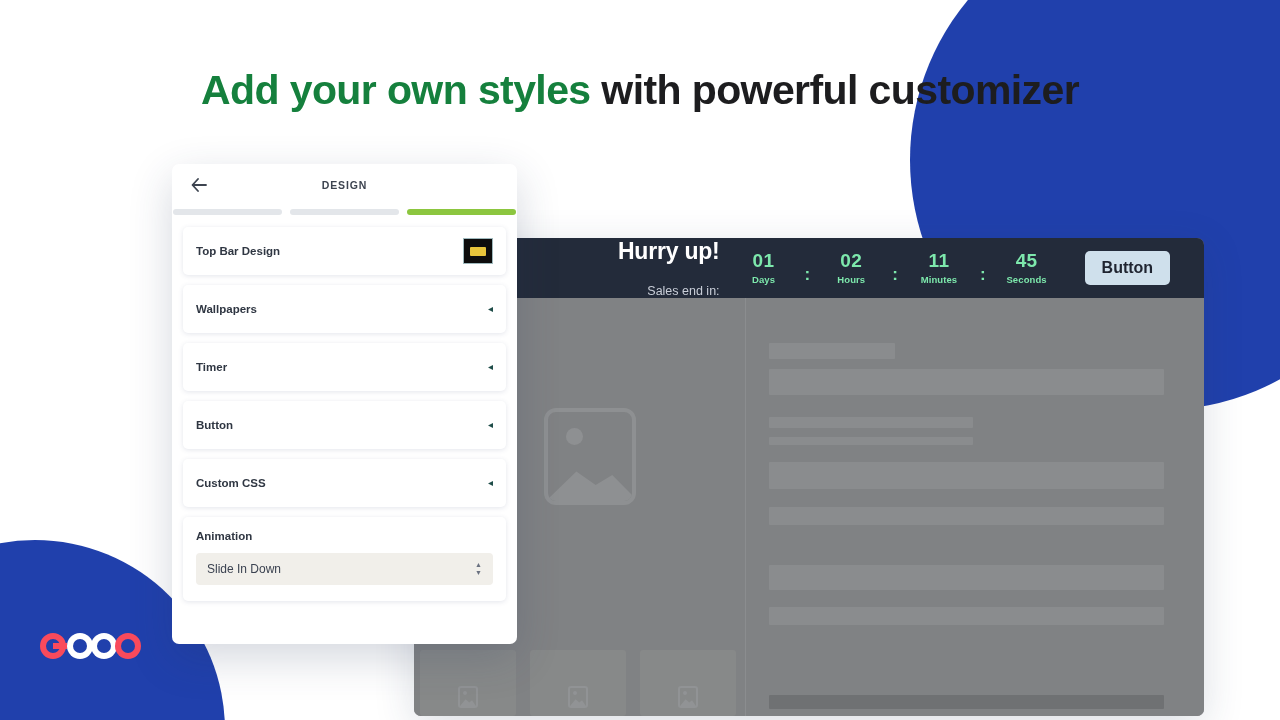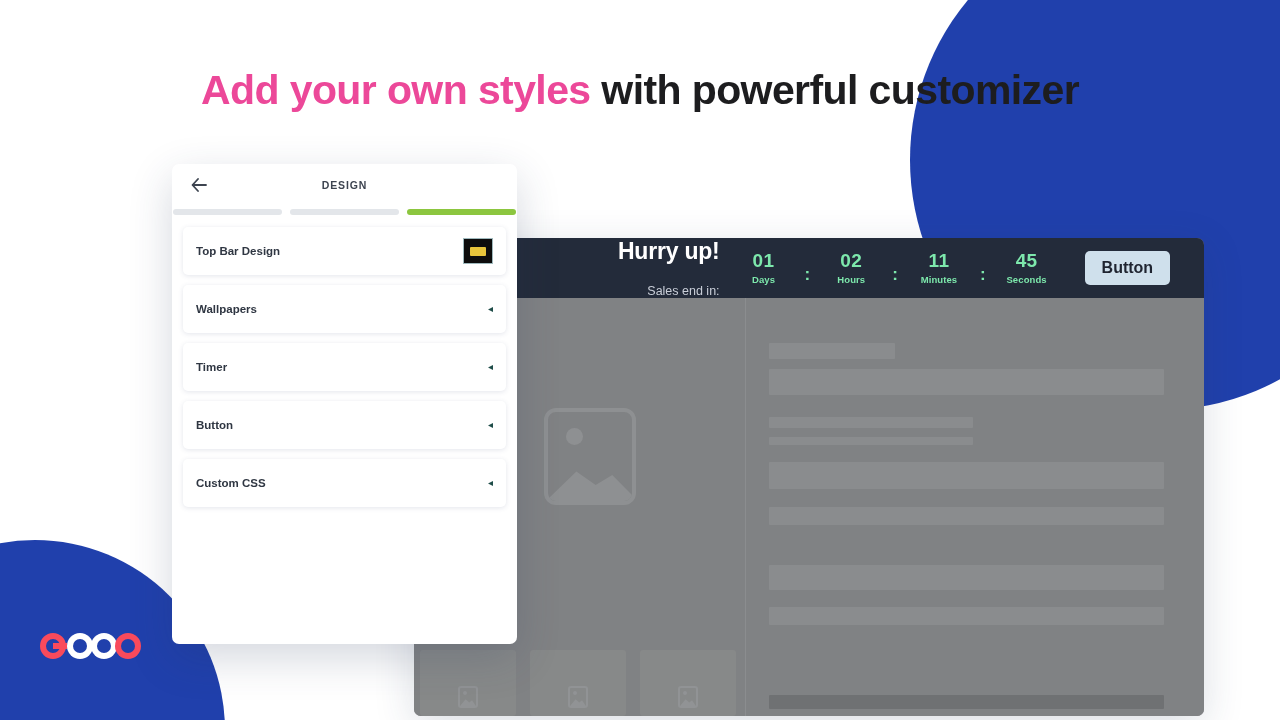--- a/index.html
+++ b/index.html
@@ -43,21 +43,21 @@
     left: 0;
     width: 1280px;
     text-align: center;
     z-index: 5;
     font-size: 41px;
     line-height: 56px;
     font-weight: bold;
     letter-spacing: -0.6px;
     color: #1d1d1f;
   }
-  .headline .hl-accent { color: #ec4899; }
+  .headline .hl-accent { color: #15803d; }
 
   
   #brand-logo {
     position: absolute;
     left: 40px;
     top: 622px;
     width: 130px;
     height: 48px;
     z-index: 8;
   }
@@ -495,20 +495,30 @@
     <div class="panel-row">
       <span class="panel-row-label">Button</span>
       <span class="row-chevron">◂</span>
     </div>
 
     <div class="panel-row">
       <span class="panel-row-label">Custom CSS</span>
       <span class="row-chevron">◂</span>
     </div>
 
+    <div id="animation-card">
+      <div id="animation-label">Animation</div>
+      <div id="animation-select">
+        <span id="animation-select-value">Slide In Down</span>
+        <span class="stepper-arrows">
+          <span>▲</span>
+          <span>▼</span>
+        </span>
+      </div>
+    </div>
 
   </div>
 </div>
 
 <svg id="brand-logo" viewBox="0 0 130 48">
   <g>
     <path d="M26 24 a13 13 0 1 0 -13 13 a13 13 0 0 0 13 -13 z M13 31 a7 7 0 1 1 0 -14 a7 7 0 0 1 0 14 z" fill="#F94A5C"></path>
     <rect x="13" y="21" width="14" height="6" fill="#F94A5C"></rect>
   </g>
   <circle cx="40" cy="24" r="13" fill="#ffffff"></circle>

